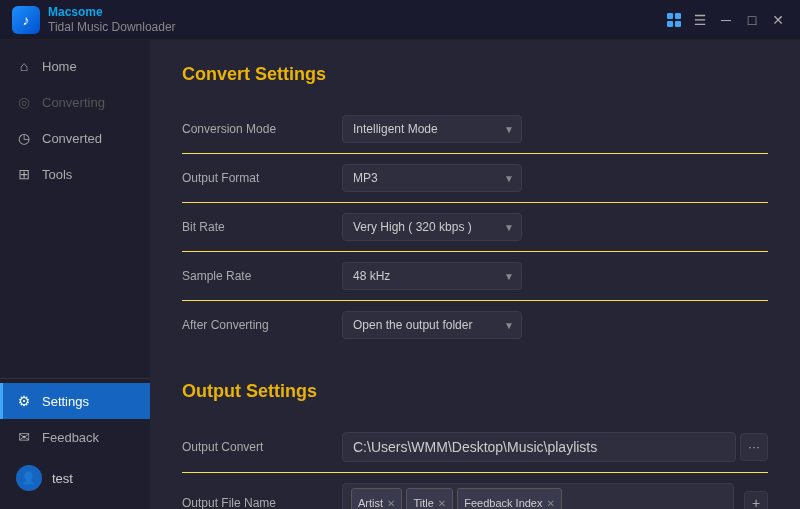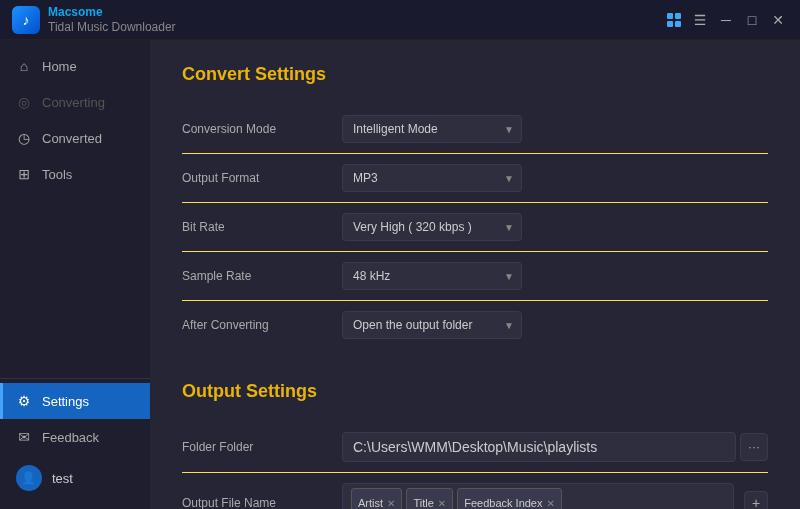--- a/index.html
+++ b/index.html
@@ -444,21 +444,21 @@
           </div>
         </div>
       </div>
     </div>
 
     <div class="section-title">Output Settings</div>
 
     <div class="settings-table">
 
       <div class="settings-row">
-        <span class="settings-label">Folder Folder</span>
+        <span class="settings-label">Output Convert</span>
         <div class="settings-control">
           <div class="folder-input-wrap">
             <input class="folder-input" type="text" value="C:\Users\WMM\Desktop\Music\playlists" readonly="" style="">
             <button class="folder-btn">···</button>
           </div>
         </div>
       </div>
 
       <div class="settings-row">
         <span class="settings-label">Output File Name</span>

